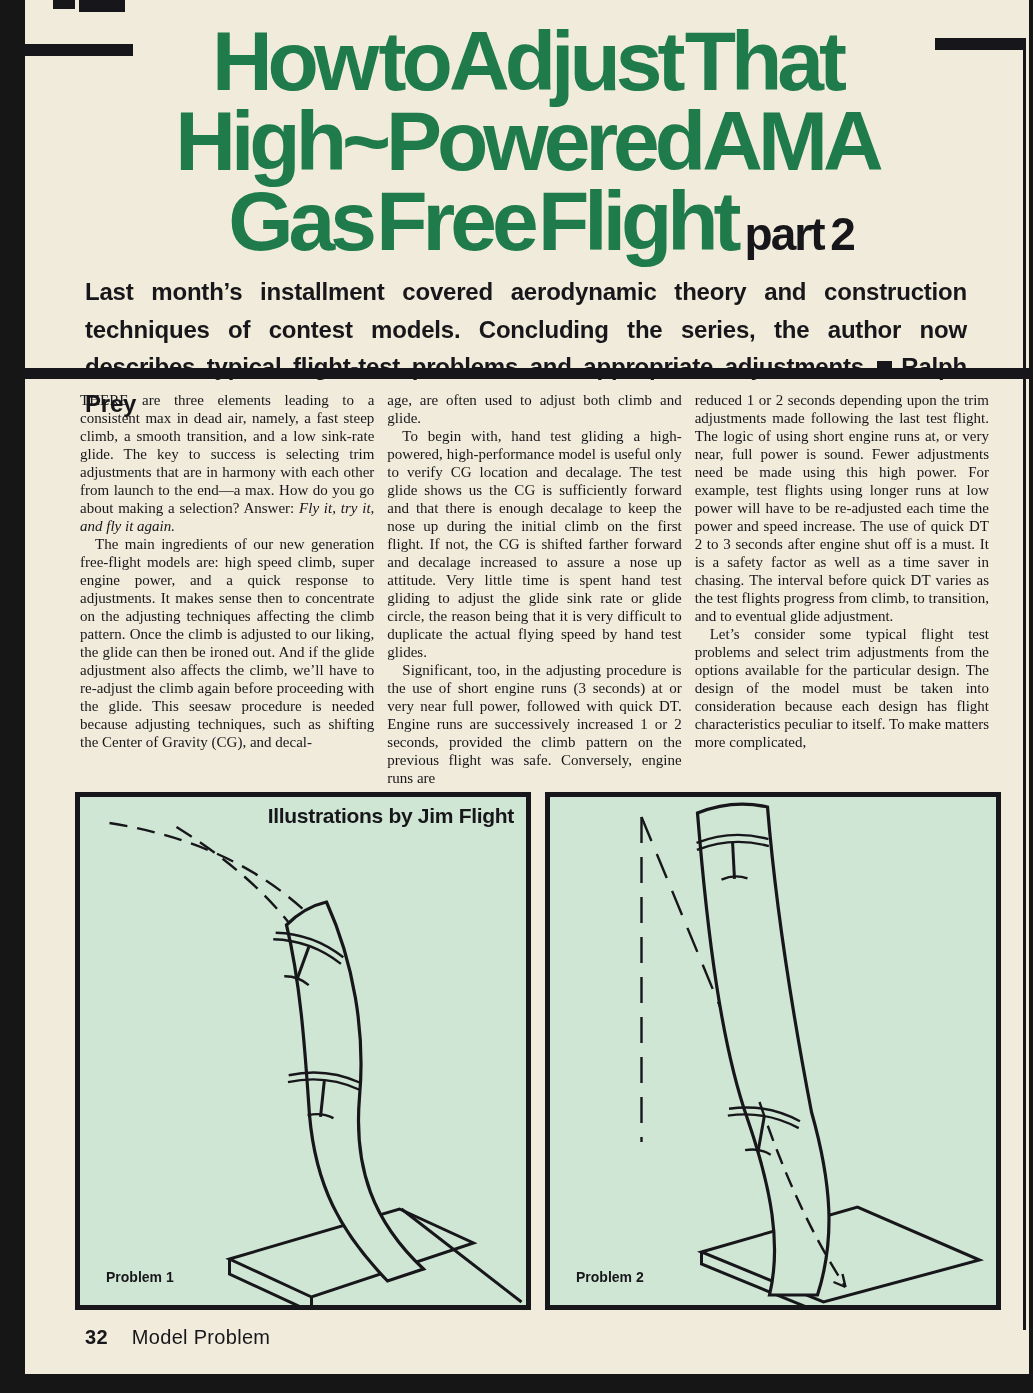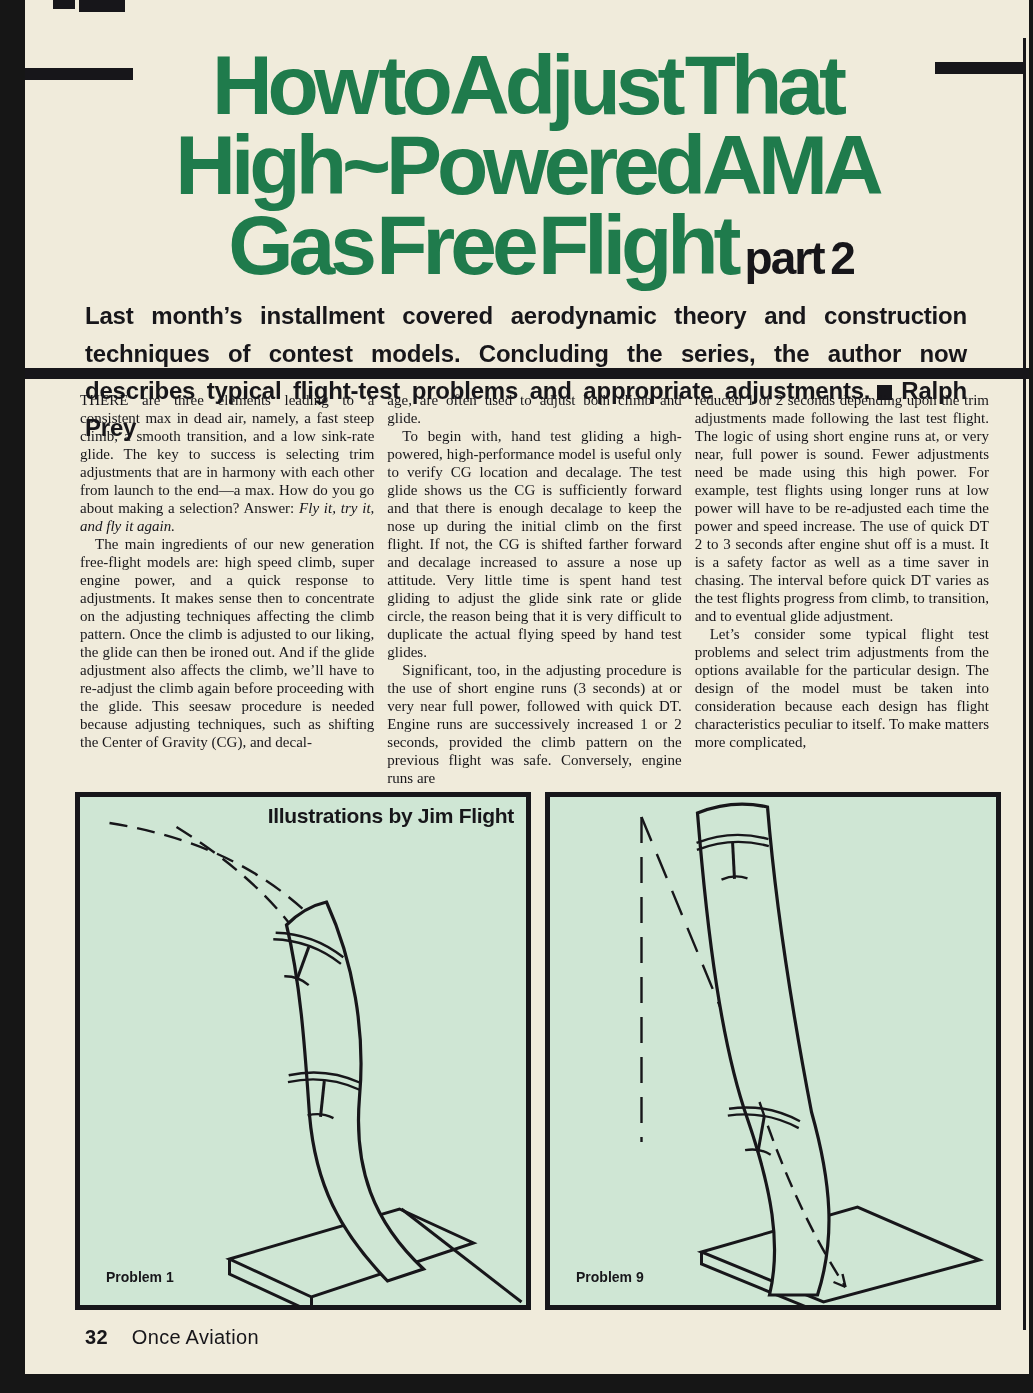--- a/index.html
+++ b/index.html
@@ -15,21 +15,21 @@
          font-family:"Liberation Sans",sans-serif;color:var(--ink);}
   .page{position:absolute;left:25px;top:0;width:1004px;height:1374px;background:var(--page-cream);}
   .corner-mark{position:absolute;background:var(--ink);}
   .mark1{top:0;left:28px;width:22px;height:9px;}
   .mark2{top:0;left:54px;width:46px;height:12px;}
   .edge-rule{position:absolute;top:38px;right:3px;width:3px;height:1292px;background:var(--ink);}
   .bar-left{position:absolute;top:44px;left:0;width:108px;height:12px;background:var(--ink);}
   .bar-right{position:absolute;top:38px;right:6px;width:88px;height:12px;background:var(--ink);}
 
   
-  .masthead{position:absolute;top:0;left:0;right:0;height:260px;margin-top:24px;}
+  .masthead{position:absolute;top:0;left:0;right:0;height:260px;}
   .title{margin-top:22px;text-align:center;font-weight:bold;color:var(--title-green);
          font-size:84px;line-height:.95;letter-spacing:-5px;word-spacing:-14px;}
   .t-line{white-space:nowrap;}
   .t3{padding-left:28px;}
   .part-suffix{color:var(--ink);font-size:46px;letter-spacing:-2px;word-spacing:-4px;margin-left:8px;}
   .deck{margin:12px 62px 0 60px;font-size:24px;line-height:1.55;font-weight:bold;
         text-align:justify;letter-spacing:-0.2px;}
   .byline-marker{display:inline-block;width:15px;height:15px;background:var(--ink);
         margin:0 9px 0 7px;vertical-align:-1px;}
 
@@ -149,23 +149,23 @@
             <line class="ln" x1="0" y1="2" x2="0" y2="38"></line>
               <path class="lnthin" d="M-13,38 Q0,33 13,38"></path>
           </g>
           <g transform="translate(213,318) rotate(10)">
             <path class="lnthin" d="M-36,0 Q0,-12 36,0"></path>
               <path class="lnthin" d="M-36,7 Q0,-5 36,7"></path>
             <line class="ln" x1="0" y1="2" x2="0" y2="38"></line>
               <path class="lnthin" d="M-13,38 Q0,33 13,38"></path>
           </g>
         </svg>
-        <div class="fig-label">Problem 9</div>
+        <div class="fig-label">Problem 2</div>
       </div>
 
     </div>
 
     <div class="footer">
-      <span class="pn">32</span><span>Once Aviation</span>
+      <span class="pn">32</span><span>Model Problem</span>
     </div>
 
   </div>
 </div>
 
 </body></html>

